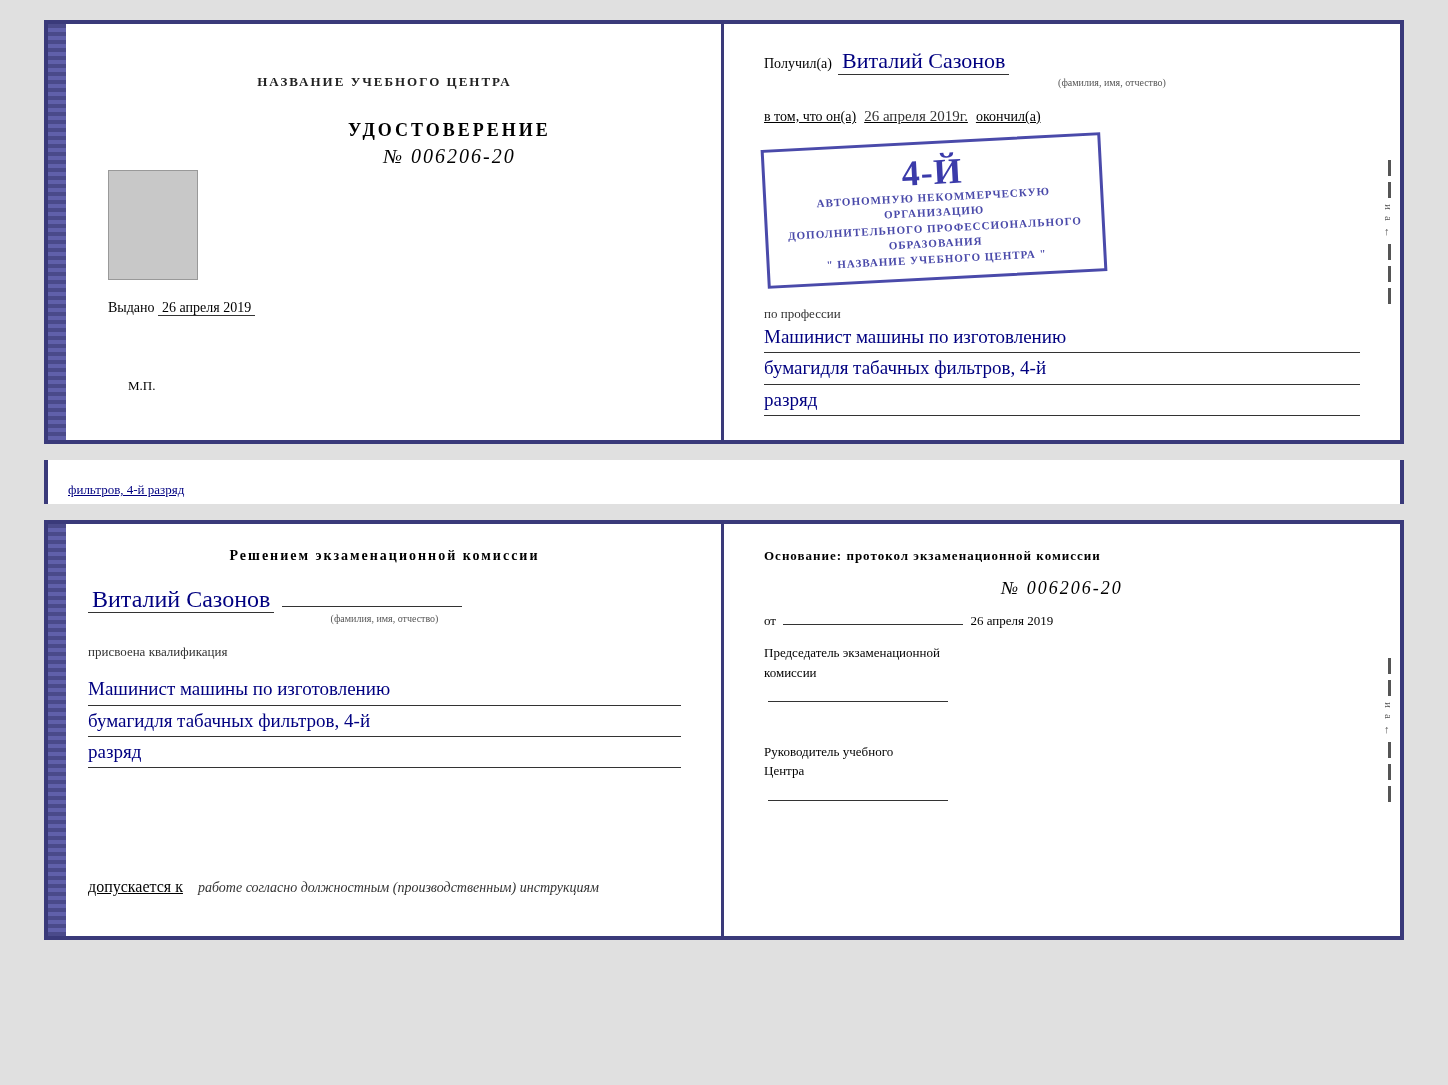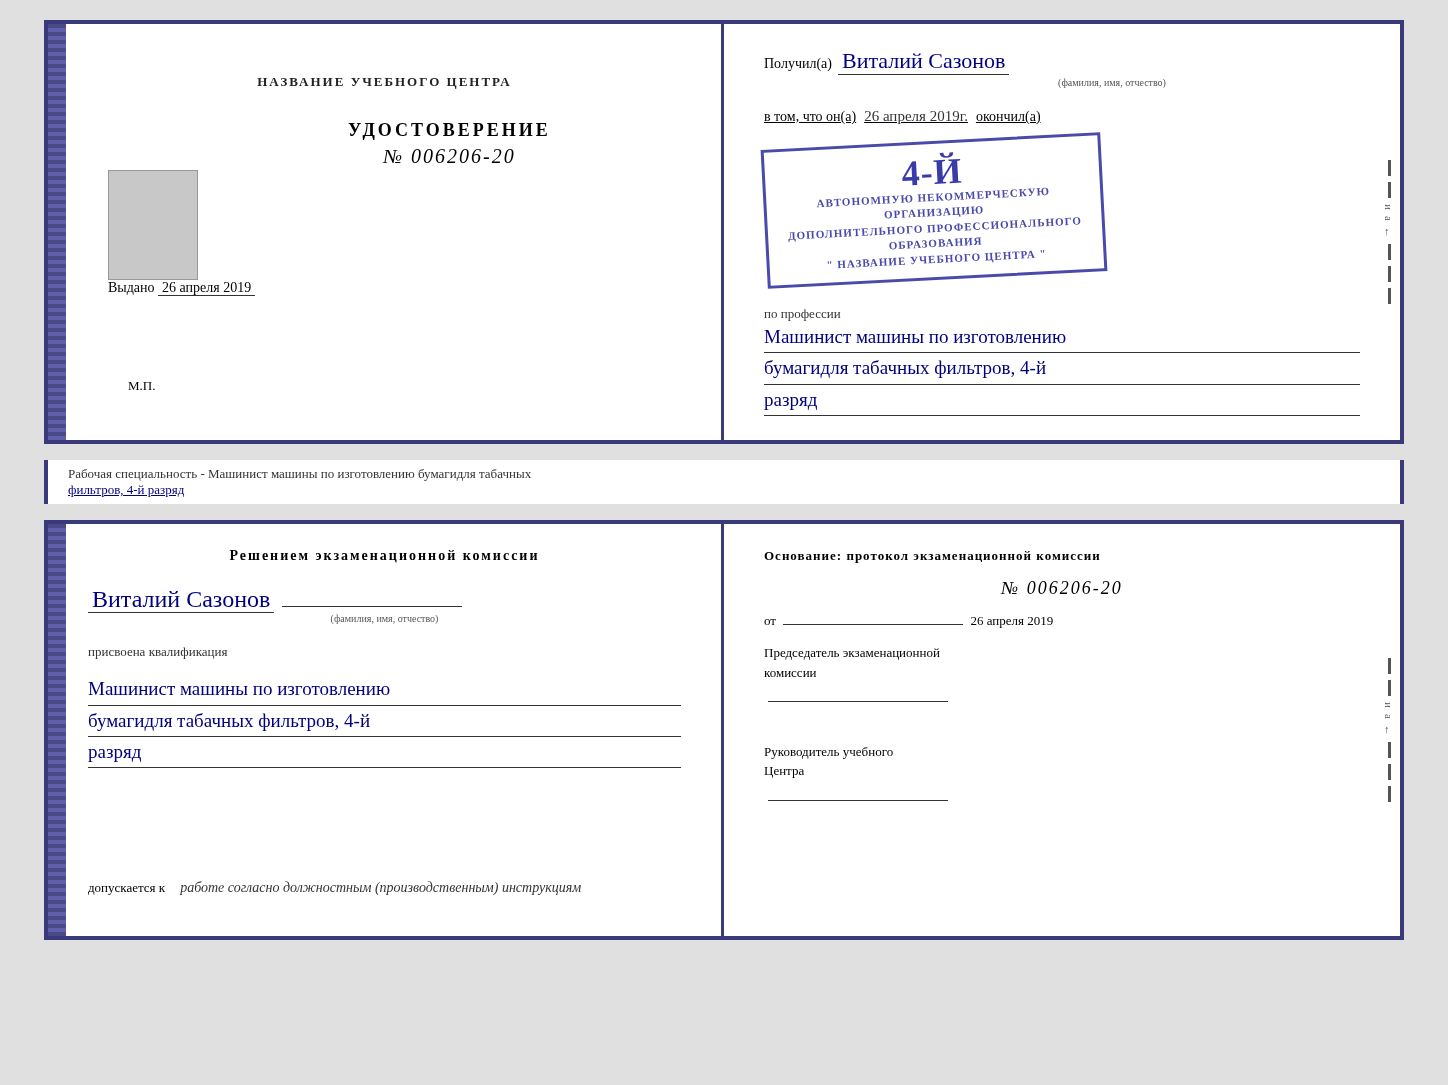--- a/index.html
+++ b/index.html
@@ -338,21 +338,21 @@
     <div class="cert-header">НАЗВАНИЕ УЧЕБНОГО ЦЕНТРА</div>
 
     <div style="display:flex; flex-direction:row; gap:20px; width:100%; margin-top:20px; align-items:flex-start;">
       <div class="photo-placeholder"></div>
       <div class="cert-title" style="flex:1; text-align:center; margin-top:10px;">
         <span class="word-udost">УДОСТОВЕРЕНИЕ</span>
         <span class="cert-number">№ 006206-20</span>
       </div>
     </div>
 
-    <div style="width:100%; padding-left:20px;">
+    <div style="width:100%; margin-top:20px; padding-left:20px;">
       <div class="cert-issued">
         <span>Выдано</span>
         <span class="line-value">26 апреля 2019</span>
       </div>
     </div>
 
     <div style="width:100%; margin-top:auto; padding-left:20px; padding-bottom:16px;">
       <span class="cert-mp">М.П.</span>
     </div>
   </div>
@@ -392,21 +392,21 @@
       <span class="side-mark-text">а</span>
       <span class="side-mark-text">←</span>
       <div class="side-mark"></div>
       <div class="side-mark"></div>
       <div class="side-mark"></div>
     </div>
   </div>
 </div>
 
 <div class="label-strip">
-  <span>Рабочая специальность - Машинист машины по изготовлению бумагидля табачных</span><br>
+  <br>
   <span class="underlined">фильтров, 4-й разряд</span>
 </div>
 
 <div class="cert-bottom">
 
   <div class="cert-bottom-left">
     <div class="spine-left"></div>
 
     <div class="decision-title">Решением  экзаменационной  комиссии</div>
 
@@ -418,21 +418,21 @@
 
     <div class="assigned-label" style="margin-top:12px;">присвоена квалификация</div>
 
     <div style="margin-top:6px;">
       <span class="profession-value">Машинист машины по изготовлению</span>
       <span class="profession-value">бумагидля табачных фильтров, 4-й</span>
       <span class="profession-value">разряд</span>
     </div>
 
     <div class="allowed-label" style="margin-top:auto; padding-bottom:16px;">
-      <span style="font-size:13px;">допускается к</span>
+      <span style="font-size:16px;text-decoration:underline;">допускается к</span>
       <span class="allowed-value">работе согласно должностным (производственным) инструкциям</span>
     </div>
   </div>
 
   <div class="cert-bottom-right">
     <div class="basis-label">Основание:  протокол  экзаменационной  комиссии</div>
 
     <div class="protocol-number">№  006206-20</div>
 
     <div class="protocol-date">

